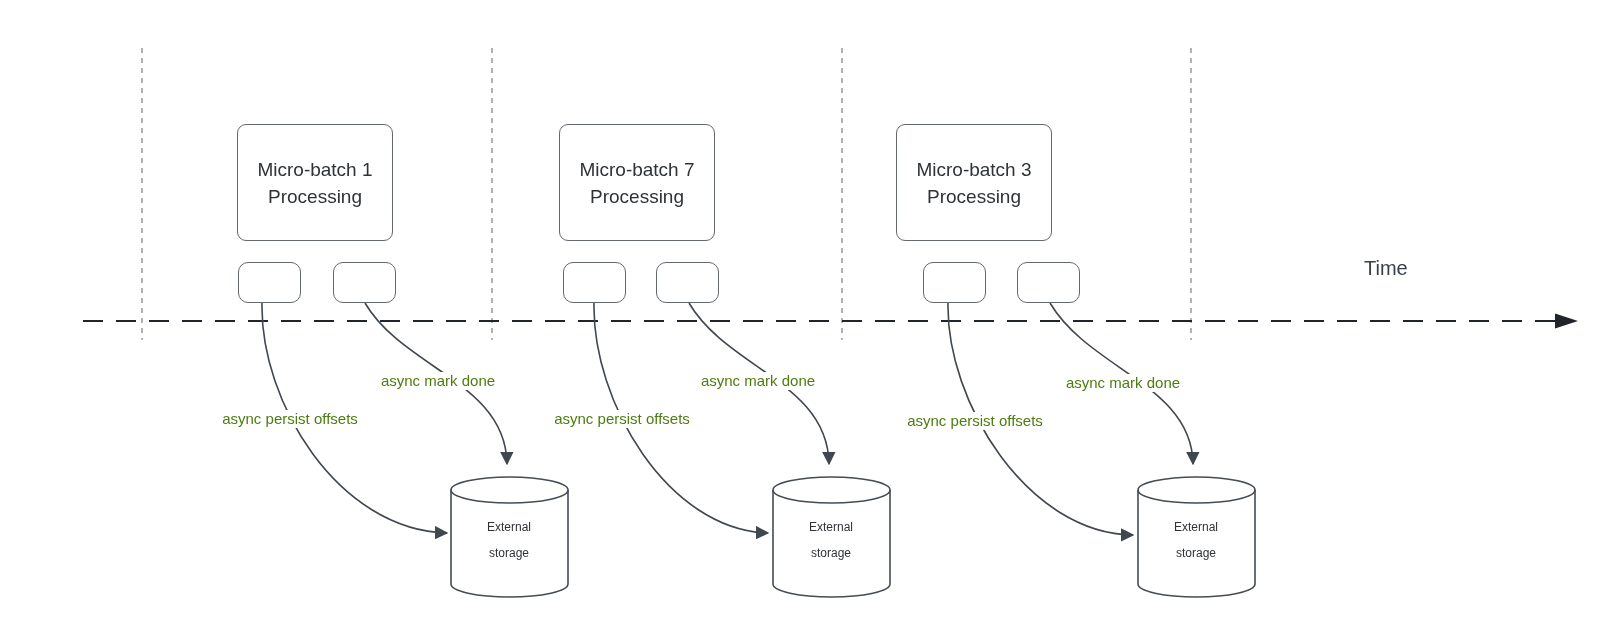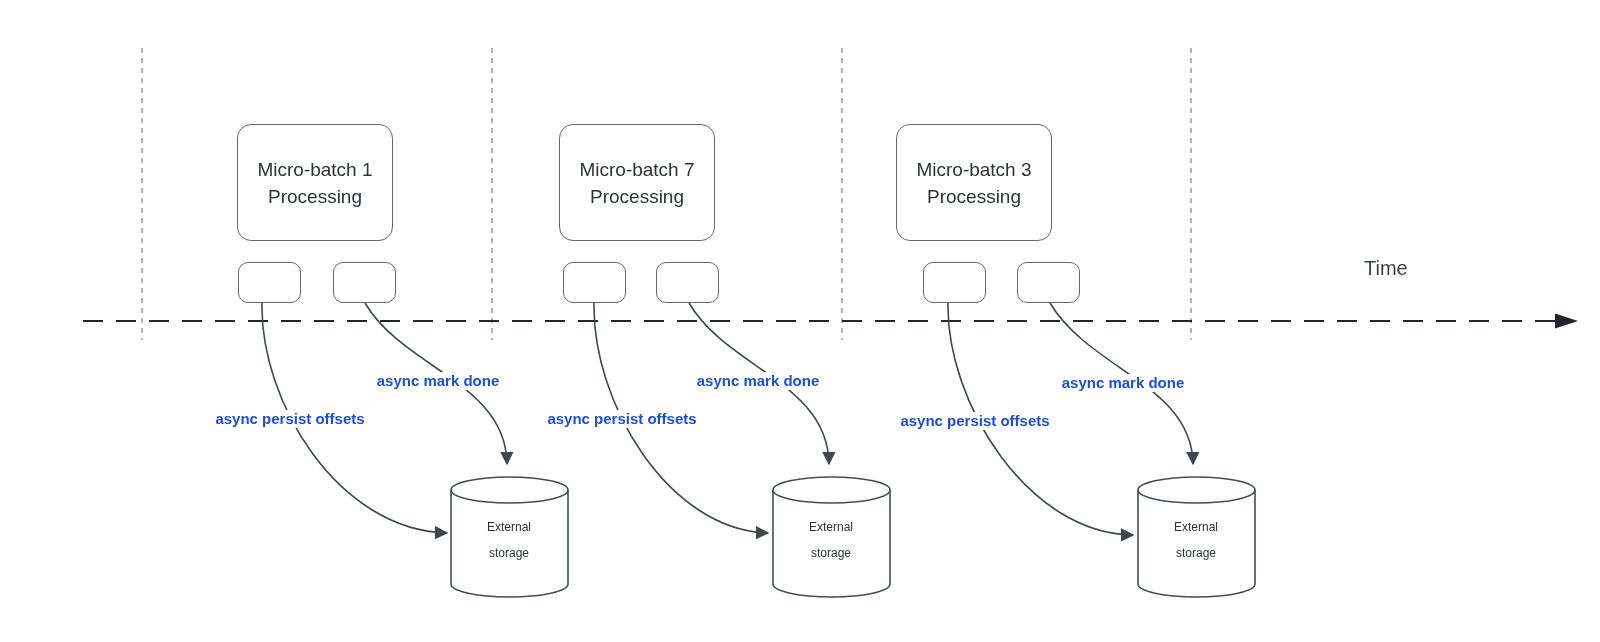--- a/index.html
+++ b/index.html
@@ -19,21 +19,21 @@
   }
   .layer { position: absolute; left: 0; top: 0; width: 1600px; height: 642px; z-index: 2; }
 
   .proc-box {
     position: absolute;
     top: 124px;
     width: 156px;
     height: 117px;
     box-sizing: border-box;
     border: 1.6px solid #63696f;
-    border-radius: 14px;
+    border-radius: 9px;
     background: #ffffff;
     display: flex;
     flex-direction: column;
     align-items: center;
     justify-content: center;
     text-align: center;
     font-size: 19px;
     line-height: 27px;
     color: #2e3338;
   }
@@ -46,22 +46,22 @@
     border: 1.6px solid #63696f;
     border-radius: 10px;
     background: #ffffff;
   }
   .edge-label {
     position: absolute;
     transform: translateX(-50%);
     background: #ffffff;
     padding: 0 3px;
     font-size: 15px;
-    font-weight: bold;
-    color: #1d4ed8;
+    font-weight: normal;
+    color: #4d7c0f;
     white-space: nowrap;
     line-height: 18px;
   }
   .storage-label {
     position: absolute;
     top: 514px;
     transform: translateX(-50%);
     text-align: center;
     font-size: 12px;
     line-height: 26px;

